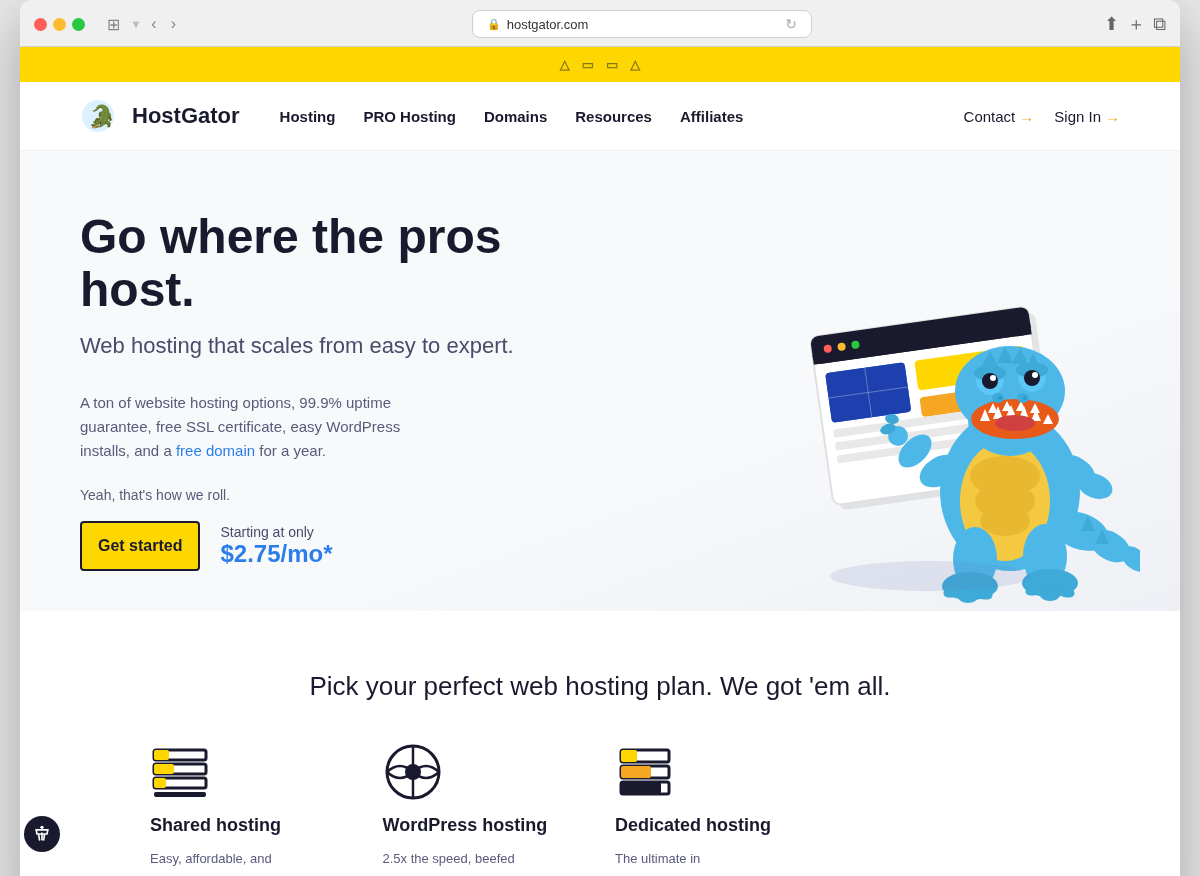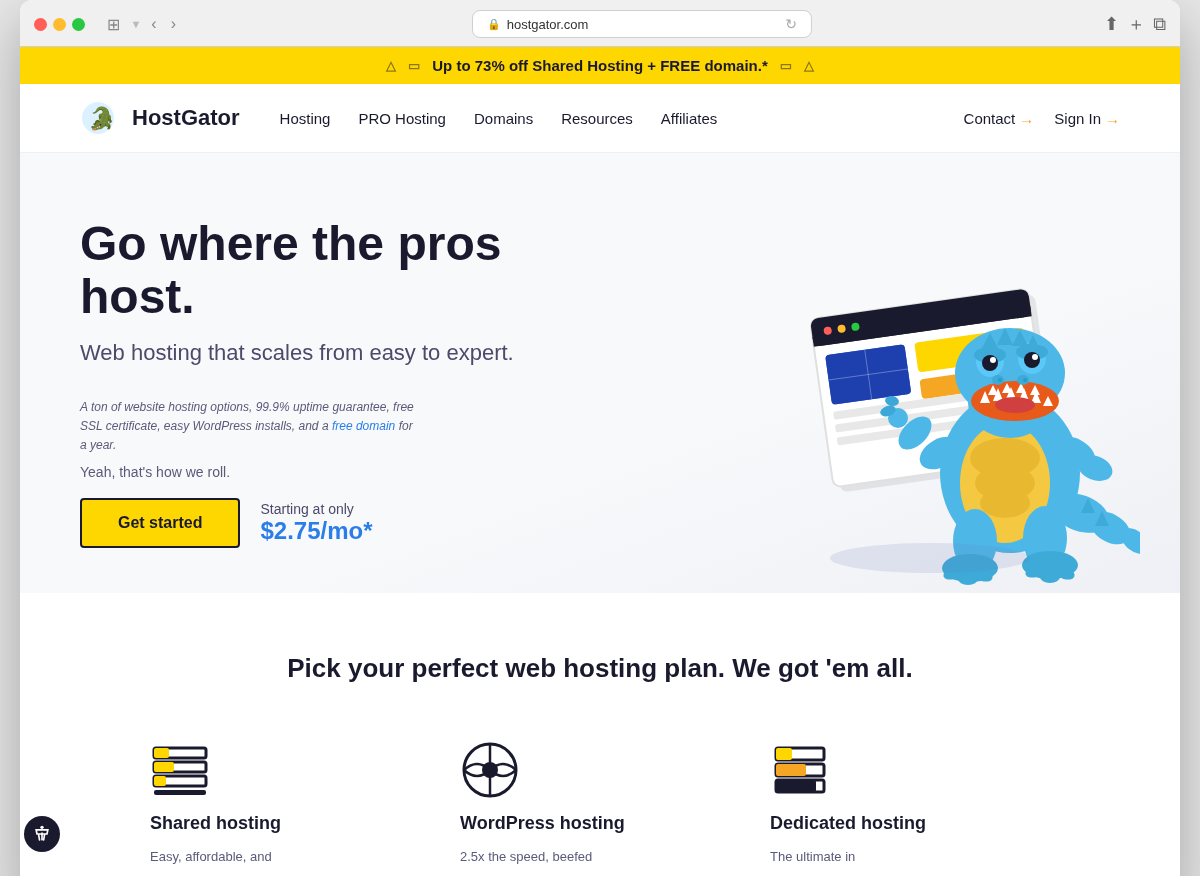--- a/index.html
+++ b/index.html
@@ -56,47 +56,47 @@
     .navbar {
       padding: 16px 60px;
       display: flex;
       align-items: center;
       background: #fff;
       border-bottom: 1px solid #f0f0f0;
     }
     .logo { display: flex; align-items: center; gap: 8px; text-decoration: none; margin-right: 40px; }
     .logo-text { font-size: 22px; font-weight: 800; color: #1a1a2e; margin-left: 8px; }
     .nav-links { display: flex; align-items: center; gap: 28px; flex: 1; }
-    .nav-link { text-decoration: none; color: #1a1a2e; font-size: 15px; font-weight: 400; }
+    .nav-link { text-decoration: none; color: #1a1a2e; font-size: 15px; font-weight: 700; }
     .nav-actions { display: flex; align-items: center; gap: 20px; justify-content: flex-end; }
     .nav-action-link { text-decoration: none; color: #1a1a2e; font-size: 15px; font-weight: 500; display: flex; align-items: center; gap: 4px; }
     .nav-arrow { color: #f5a623; }
 
     
     .hero {
       background: linear-gradient(160deg, #f8f9fb 60%, #eef0f5 100%);
       padding: 60px 60px 40px;
       display: flex;
       align-items: center;
       position: relative;
       min-height: 440px;
       overflow: hidden;
     }
     .hero-content { flex: 1; max-width: 480px; z-index: 2; }
     .hero-title { font-size: 48px; font-weight: 900; color: #1a1a2e; line-height: 1.1; margin-bottom: 16px; }
     .hero-subtitle { font-size: 22px; color: #4a4a6a; margin-bottom: 32px; }
-    .hero-desc { font-size: 12px; color: #5a5a7a; line-height: 1.6; max-width: 340px; margin-bottom: 8px; font-style: italic; }
+    .hero-desc { font-size: 15px; color: #5a5a7a; line-height: 1.6; max-width: 340px; margin-bottom: 24px; }
     .hero-desc a { color: #2b7de9; text-decoration: none; }
     .hero-tagline { font-size: 14px; color: #5a5a7a; margin-bottom: 18px; }
     .hero-cta { display: flex; align-items: center; gap: 20px; }
     .btn-get-started {
       background: #FFD700;
       color: #1a1a2e;
       border: 2px solid #1a1a2e;
-      padding: 14px 36px;
+      padding: 14px 16px;
       font-size: 16px;
       font-weight: 800;
       border-radius: 4px;
       cursor: pointer;
       text-decoration: none;
     }
     .price-amount { font-size: 24px; font-weight: 800; color: #2b7de9; }
 
     
     .hero-illustration {
@@ -121,22 +121,22 @@
 
     
     .gator-svg { width: 100%; height: 100%; }
 
     
     .plans-section {
       padding: 60px 60px 40px;
       background: #fff;
       text-align: center;
     }
-    .plans-title { font-size: 26px; font-weight: 700; color: #1a1a2e; margin-bottom: 56px; }
-    .plans-grid { display: grid; grid-template-columns: repeat(3, 1fr); gap: 30px; max-width: 900px; margin: 0 auto; text-align: left; }
+    .plans-title { font-size: 26px; font-weight: 400; color: #1a1a2e; margin-bottom: 40px; }
+    .plans-grid { display: grid; grid-template-columns: repeat(4, 1fr); gap: 30px; max-width: 900px; margin: 0 auto; text-align: left; }
     .plan-card { display: flex; flex-direction: column; gap: 12px; }
     .plan-icon { width: 60px; height: 60px; }
     .plan-name { font-size: 18px; font-weight: 800; color: #1a1a2e; line-height: 1.3; }
     .plan-desc { font-size: 13px; color: #5a5a7a; line-height: 1.5; }
 
     
     .accessibility-btn {
       position: fixed;
       bottom: 24px;
       left: 24px;
@@ -185,21 +185,20 @@
       <button class="browser-action-btn">＋</button>
       <button class="browser-action-btn">⧉</button>
     </div>
   </div>
 
   <div class="site">
 
     <div class="banner">
       <span class="banner-deco">△</span>
       <span class="banner-deco">▭</span>
-      <span>Up to 73% off Shared Hosting + FREE domain.*</span>
       <span class="banner-deco">▭</span>
       <span class="banner-deco">△</span>
     </div>
 
     <nav class="navbar">
       <a class="logo" href="#">
 
         <svg width="36" height="36" viewBox="0 0 36 36">
           <circle cx="18" cy="18" r="16" fill="#4db8ff" opacity="0.2"></circle>
           <text x="8" y="26" font-size="22">🐊</text>

